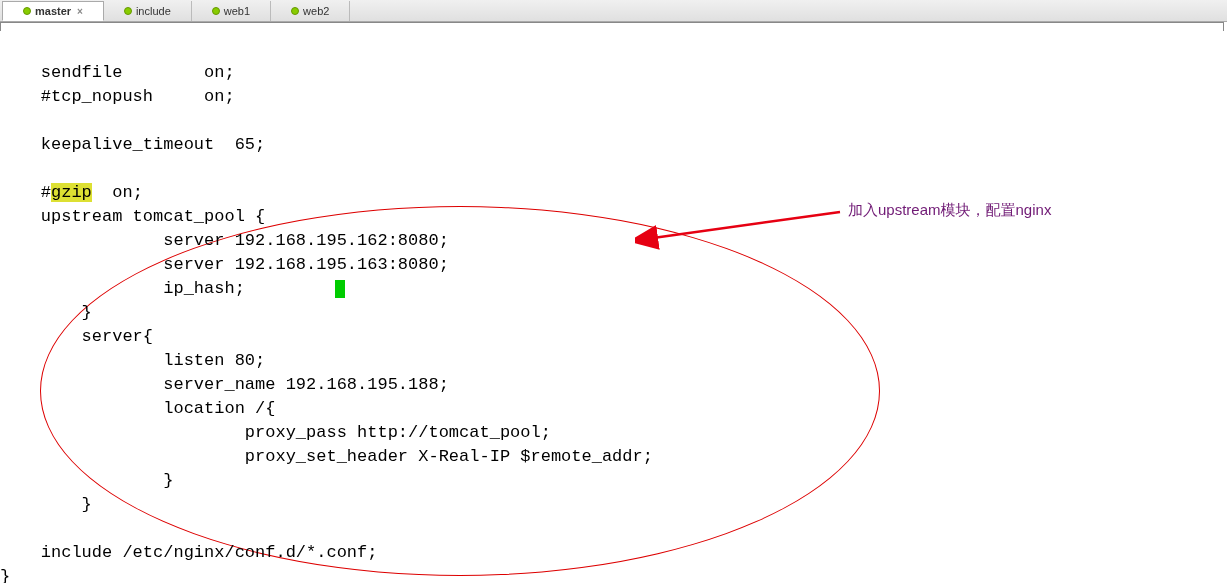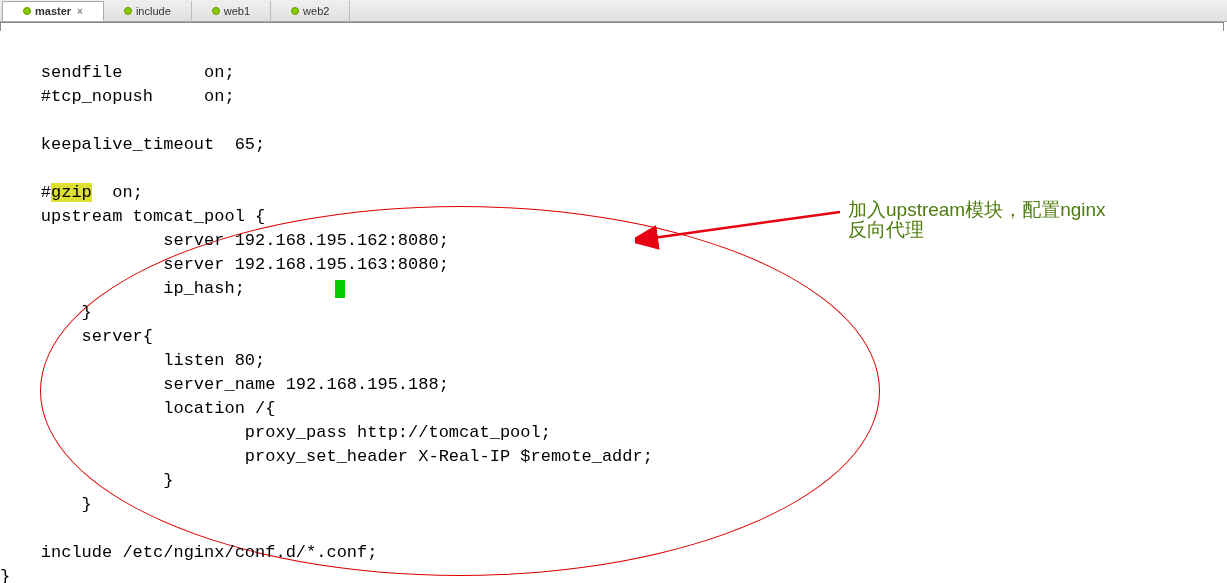--- a/index.html
+++ b/index.html
@@ -92,22 +92,22 @@
       position: absolute;
       left: 635px;
       top: 169px;
       z-index: 3;
       pointer-events: none;
     }
     .annotation-text {
       position: absolute;
       left: 848px;
       top: 169px;
-      color: #4d7c0f;
-      font-size: 19px;
+      color: #701a75;
+      font-size: 15px;
       line-height: 20px;
       z-index: 3;
       font-family: "Microsoft YaHei", Arial, sans-serif;
     }
     .border-frame {
       position: absolute;
       left: 0;
       top: 22px;
       right: 3px;
       bottom: 0;
@@ -147,21 +147,20 @@
     <defs>
       <marker id="arrowhead" markerWidth="12" markerHeight="10" refX="2" refY="5" orient="auto">
         <polygon points="0 0, 12 5, 0 10" fill="#e60012"></polygon>
       </marker>
     </defs>
     <line x1="205" y1="12" x2="18" y2="38" stroke="#e60012" stroke-width="2.5" marker-end="url(#arrowhead)"></line>
   </svg>
 
   <div class="annotation-text">
     <div>加入upstream模块，配置nginx</div>
-    <div>反向代理</div>
   </div>
 
   <div class="code-content"><span>    sendfile        on;</span>
 <span>    #tcp_nopush     on;</span>
 <span></span>
 <span>    keepalive_timeout  65;</span>
 <span></span>
 <span>    #</span><span class="highlight">gzip</span><span>  on;</span>
 <span>    upstream tomcat_pool {</span>
 <span>                server 192.168.195.162:8080;</span>

